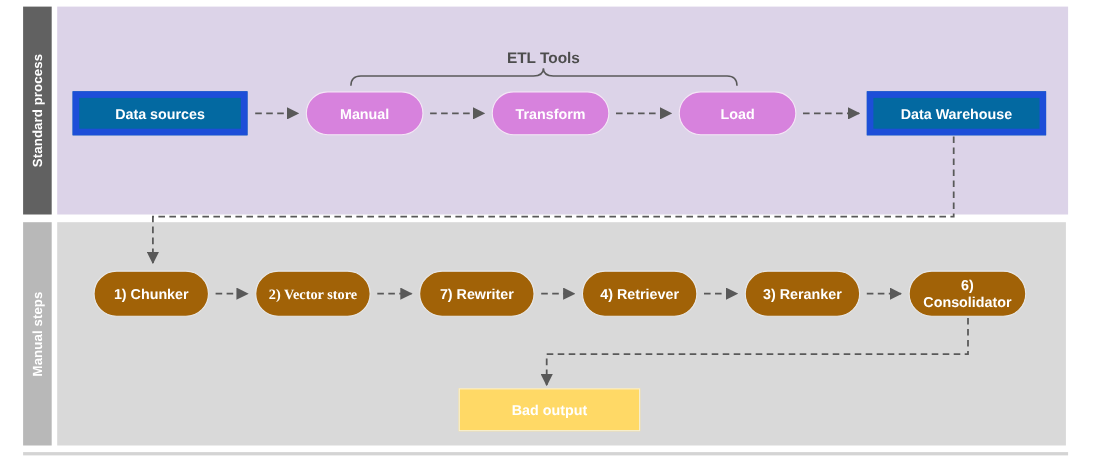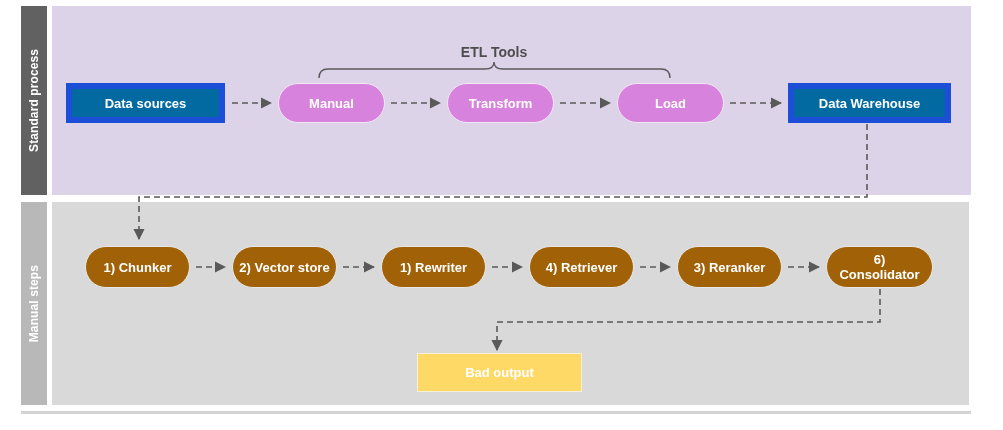--- a/index.html
+++ b/index.html
@@ -88,21 +88,21 @@
 
   
   #node-data-sources { left: 66px;  top: 83px; width: 159px; height: 40px; }
   #node-extract      { left: 278px; top: 83px; width: 107px; height: 40px; }
   #node-transform    { left: 447px; top: 83px; width: 107px; height: 40px; }
   #node-load         { left: 617px; top: 83px; width: 107px; height: 40px; }
   #node-warehouse    { left: 788px; top: 83px; width: 163px; height: 40px; }
 
   
   #node-chunker      { left: 85px;  top: 246px; width: 105px; height: 42px; }
-  #node-vector-store { left: 232px; top: 246px; width: 105px; height: 42px; }
+  #node-vector-store { left: 232px; top: 246px; width: 105px; height: 42px; font-family: Liberation Serif, serif; }
   #node-rewriter     { left: 381px; top: 246px; width: 105px; height: 42px; }
   #node-retriever    { left: 529px; top: 246px; width: 105px; height: 42px; }
   #node-reranker     { left: 677px; top: 246px; width: 105px; height: 42px; }
   #node-consolidator { left: 826px; top: 246px; width: 107px; height: 42px; }
 
   #node-bad-output   { left: 417px; top: 353px; width: 165px; height: 39px; font-size: 13px; }
 
   
   #wires {
     position: absolute;
@@ -165,21 +165,21 @@
   <div id="etl-label">ETL Tools</div>
 
   <div class="node rect" id="node-data-sources">Data sources</div>
   <div class="node pill-purple" id="node-extract">Manual</div>
   <div class="node pill-purple" id="node-transform">Transform</div>
   <div class="node pill-purple" id="node-load">Load</div>
   <div class="node rect" id="node-warehouse">Data Warehouse</div>
 
   <div class="node pill-gray" id="node-chunker">1) Chunker</div>
   <div class="node pill-gray" id="node-vector-store">2) Vector store</div>
-  <div class="node pill-gray" id="node-rewriter">1) Rewriter</div>
+  <div class="node pill-gray" id="node-rewriter">7) Rewriter</div>
   <div class="node pill-gray" id="node-retriever">4) Retriever</div>
   <div class="node pill-gray" id="node-reranker">3) Reranker</div>
   <div class="node pill-gray" id="node-consolidator">6) Consolidator</div>
 
   <div class="node rect-yellow" id="node-bad-output">Bad output</div>
 
   <div id="bottom-divider"></div>
 
 </div>
 

